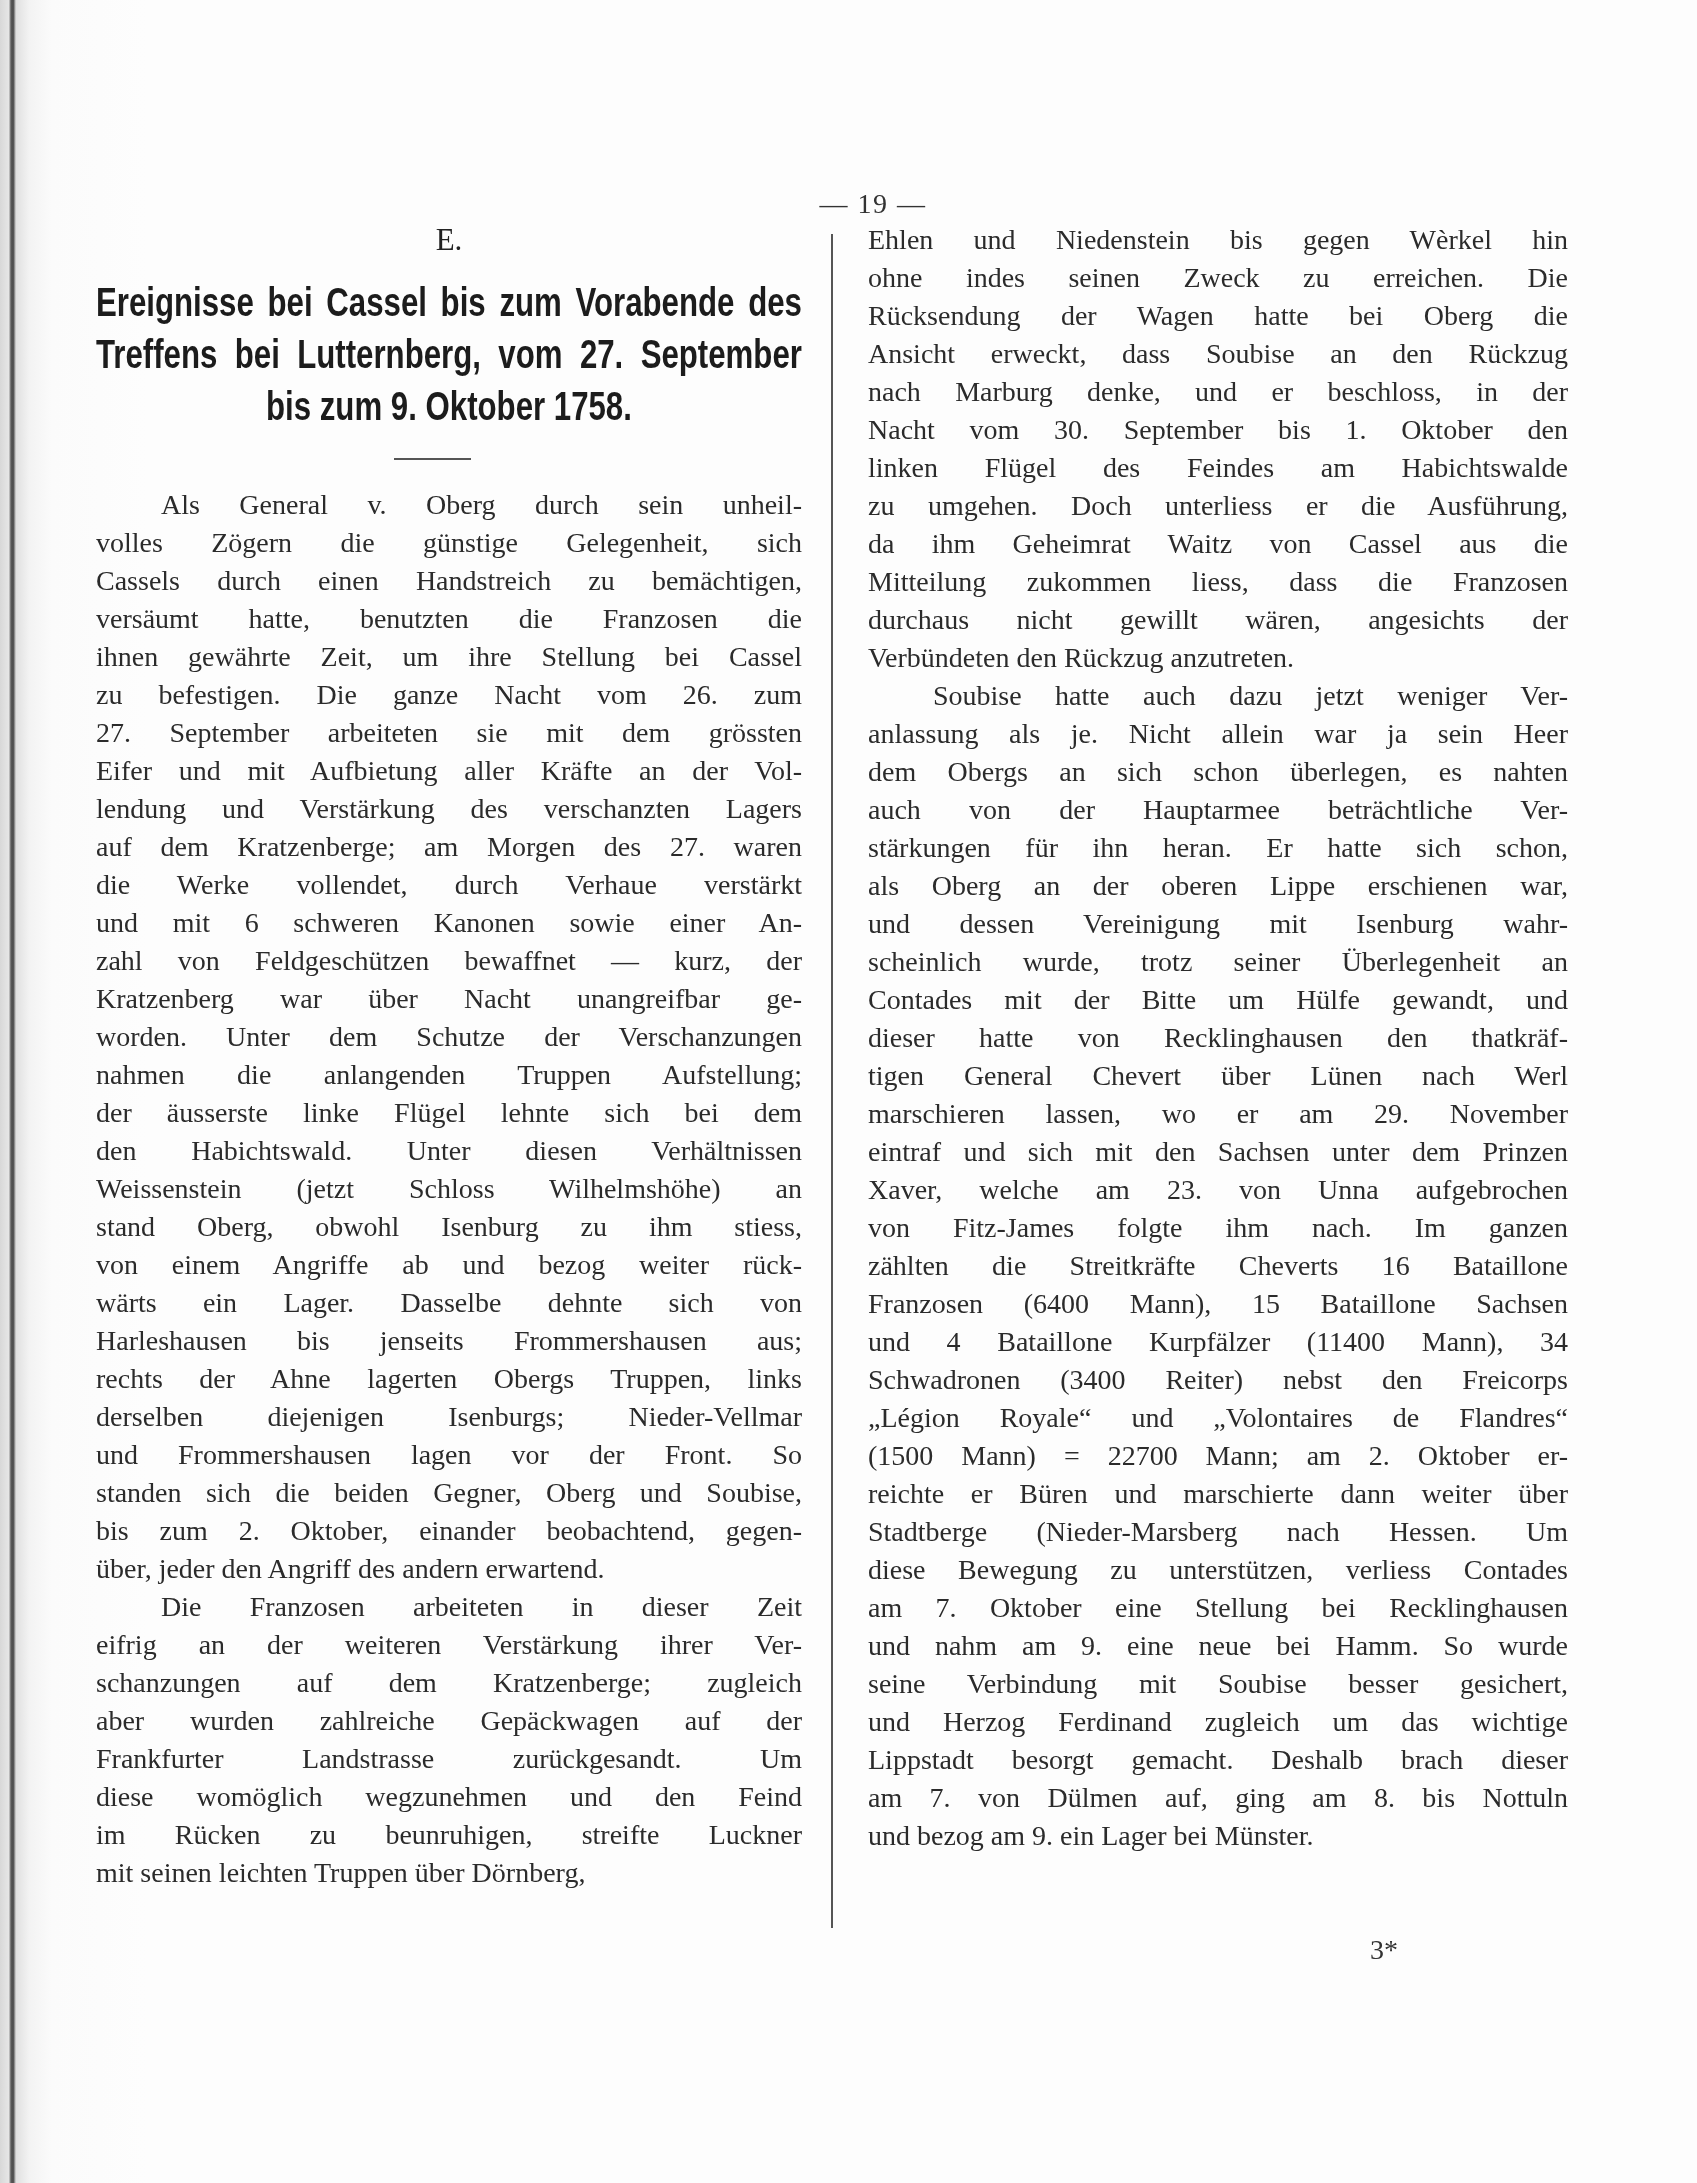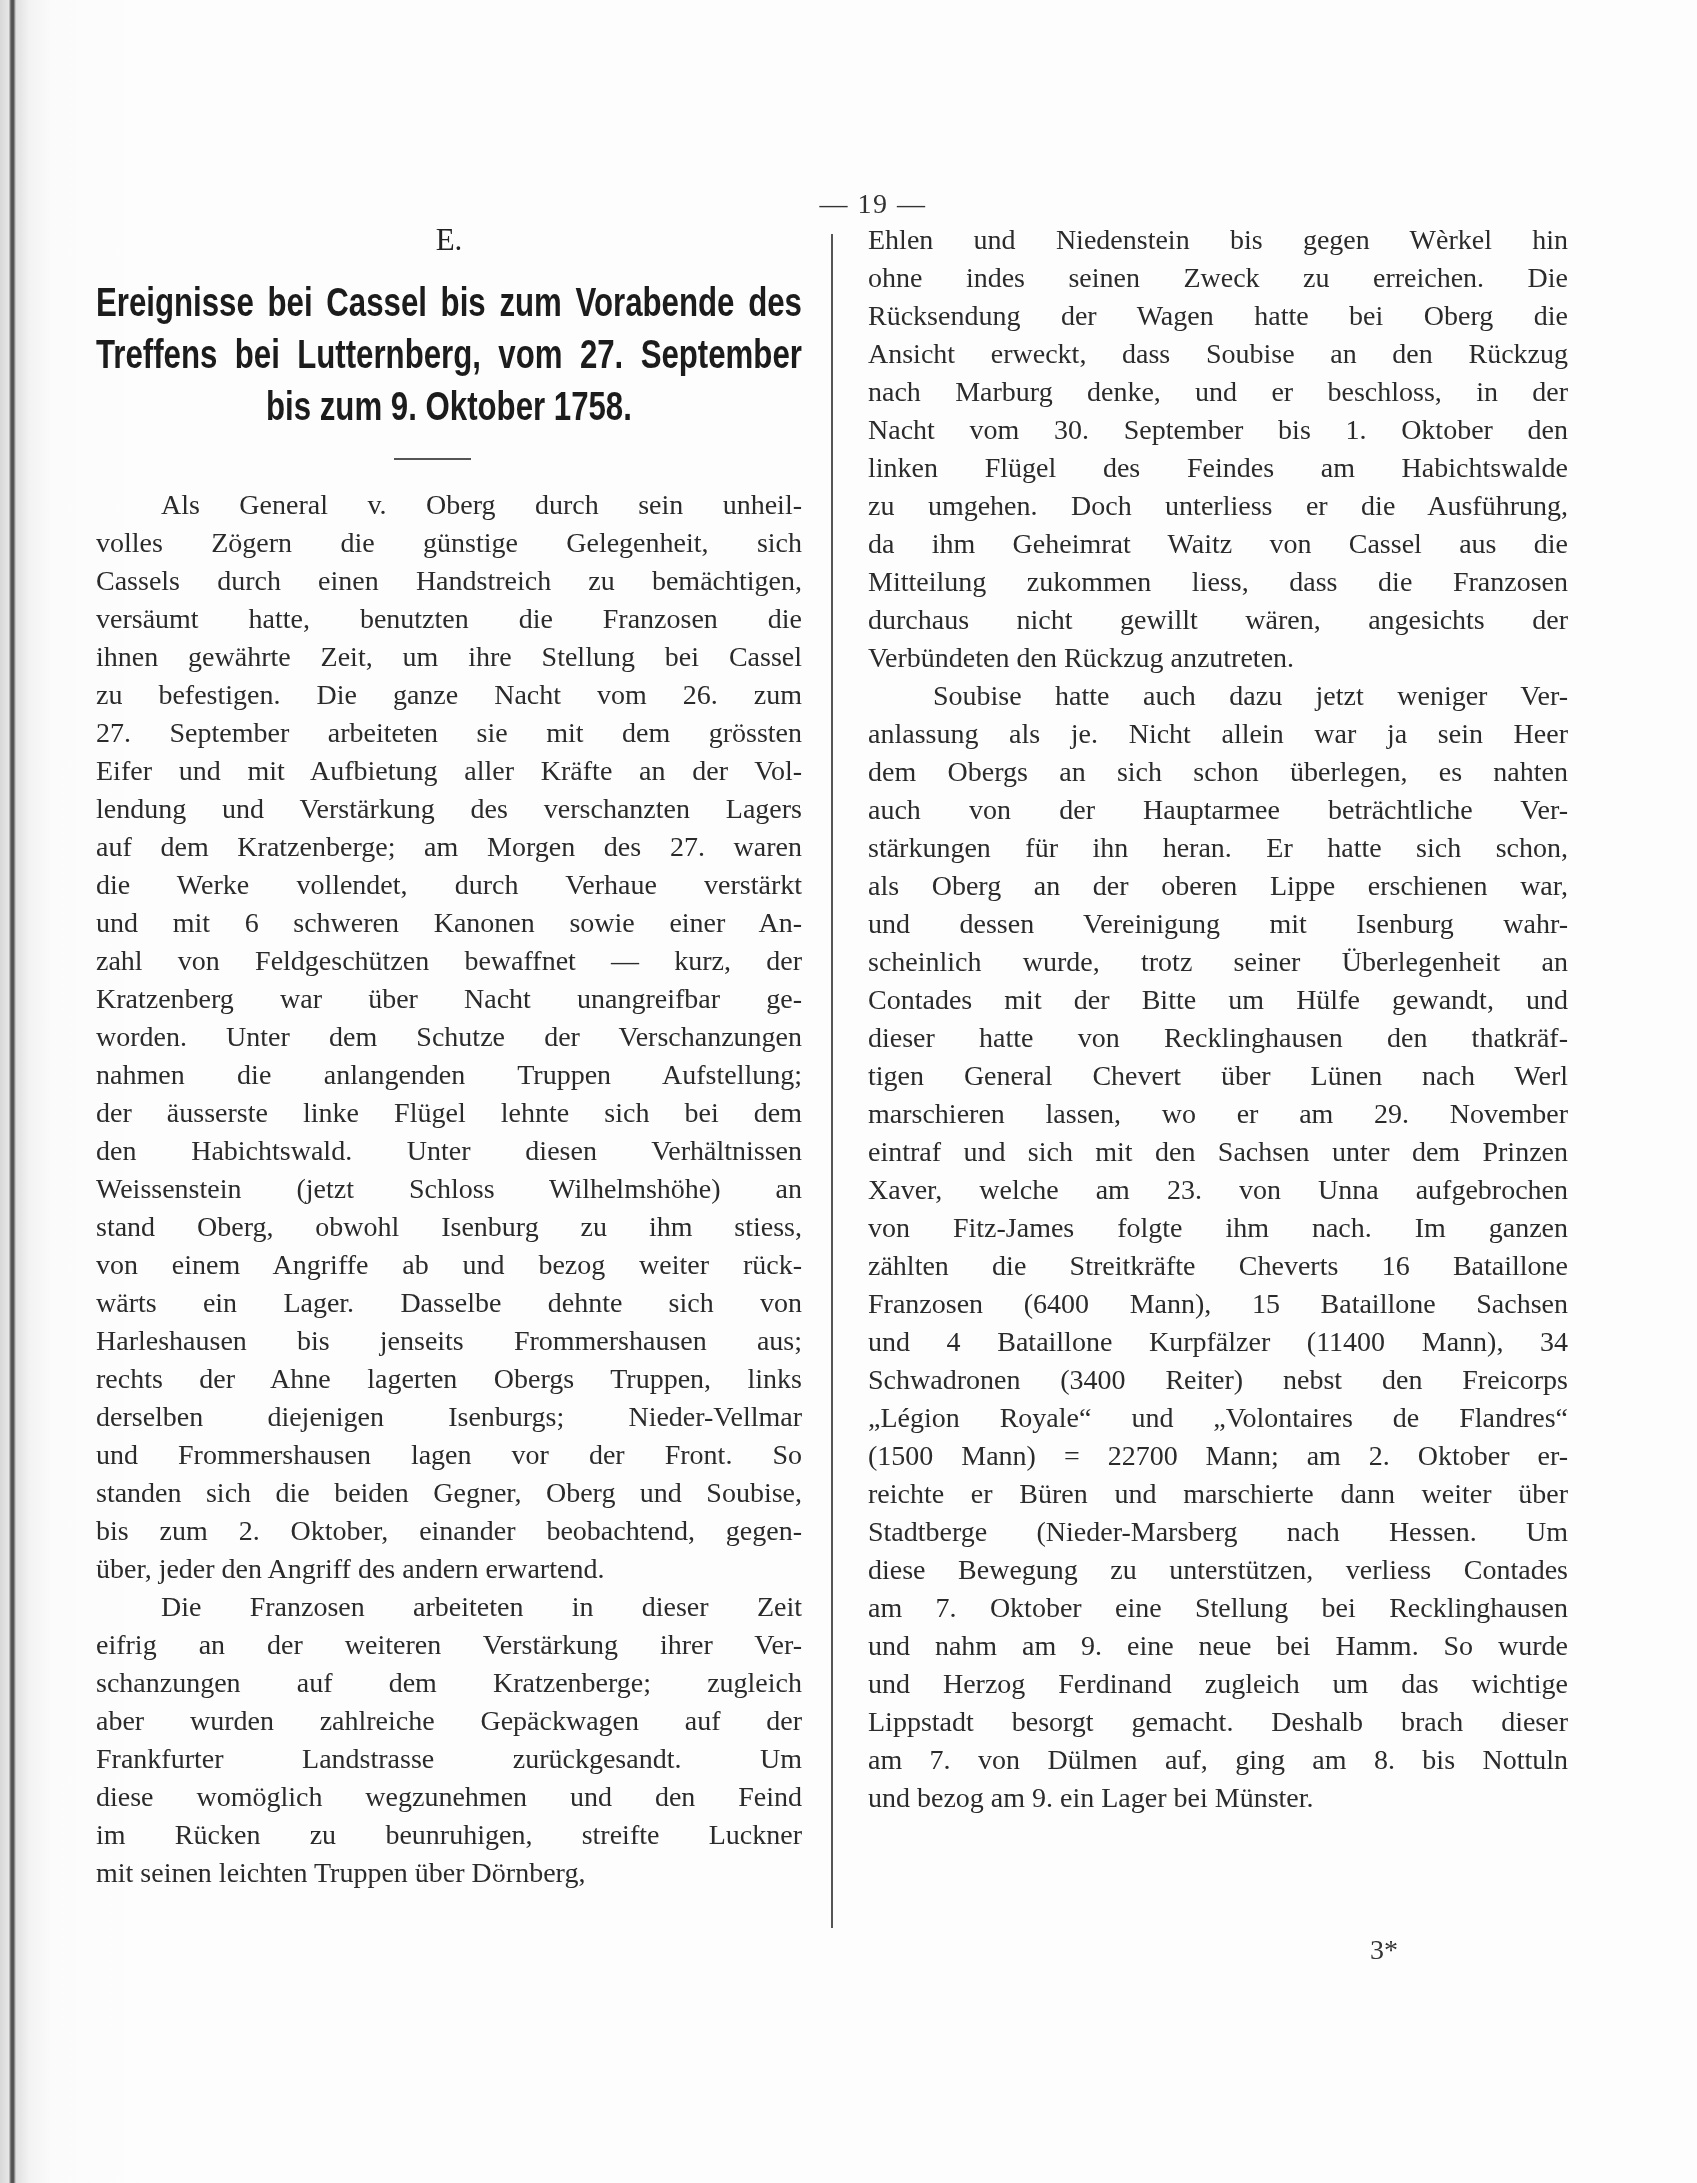--- a/index.html
+++ b/index.html
@@ -221,20 +221,21 @@
           <span class="line">Franzosen (6400 Mann), 15 Bataillone Sachsen</span>
           <span class="line">und 4 Bataillone Kurpfälzer (11400 Mann), 34</span>
           <span class="line">Schwadronen (3400 Reiter) nebst den Freicorps</span>
           <span class="line">„Légion Royale“ und „Volontaires de Flandres“</span>
           <span class="line">(1500 Mann) = 22700 Mann; am 2. Oktober er-</span>
           <span class="line">reichte er Büren und marschierte dann weiter über</span>
           <span class="line">Stadtberge (Nieder-Marsberg nach Hessen. Um</span>
           <span class="line">diese Bewegung zu unterstützen, verliess Contades</span>
           <span class="line">am 7. Oktober eine Stellung bei Recklinghausen</span>
           <span class="line">und nahm am 9. eine neue bei Hamm. So wurde</span>
+          <span class="line">seine Verbindung mit Soubise besser gesichert,</span>
           <span class="line">und Herzog Ferdinand zugleich um das wichtige</span>
           <span class="line">Lippstadt besorgt gemacht. Deshalb brach dieser</span>
           <span class="line">am 7. von Dülmen auf, ging am 8. bis Nottuln</span>
           <span class="line last">und bezog am 9. ein Lager bei Münster.</span>
         </div>
       </div>
   </div>
 
   <div class="signature">3*</div>
 </div>

